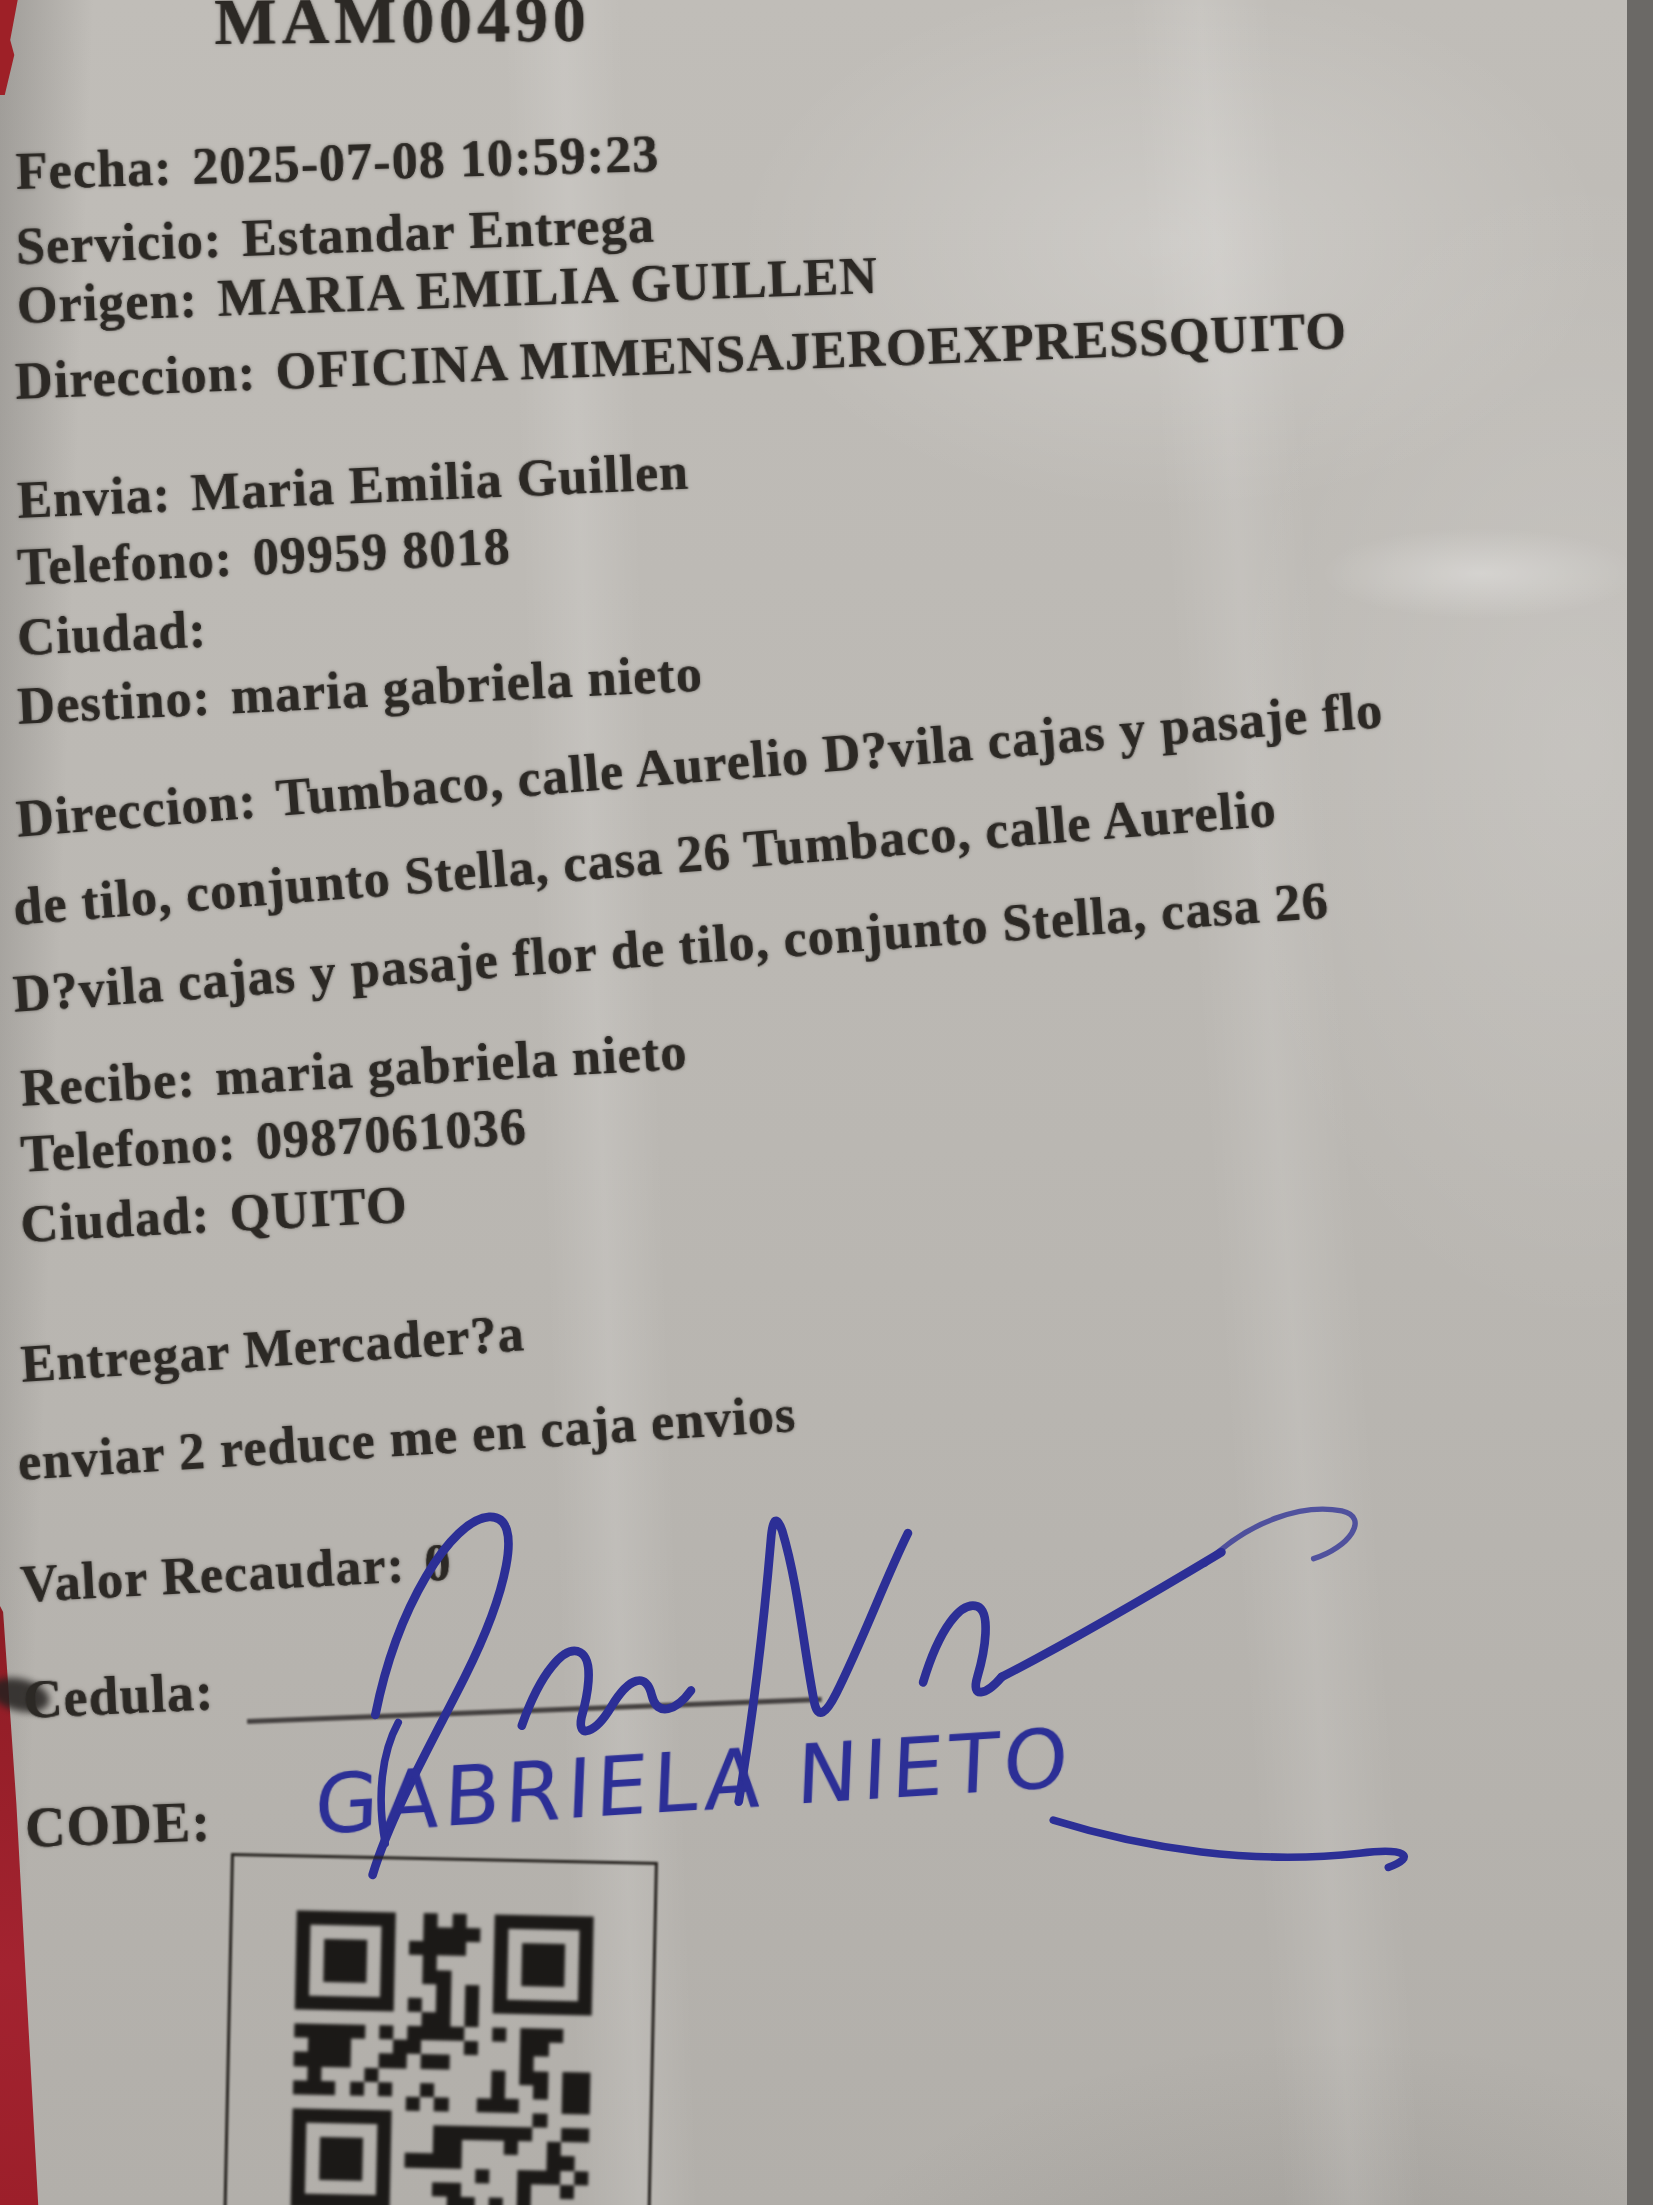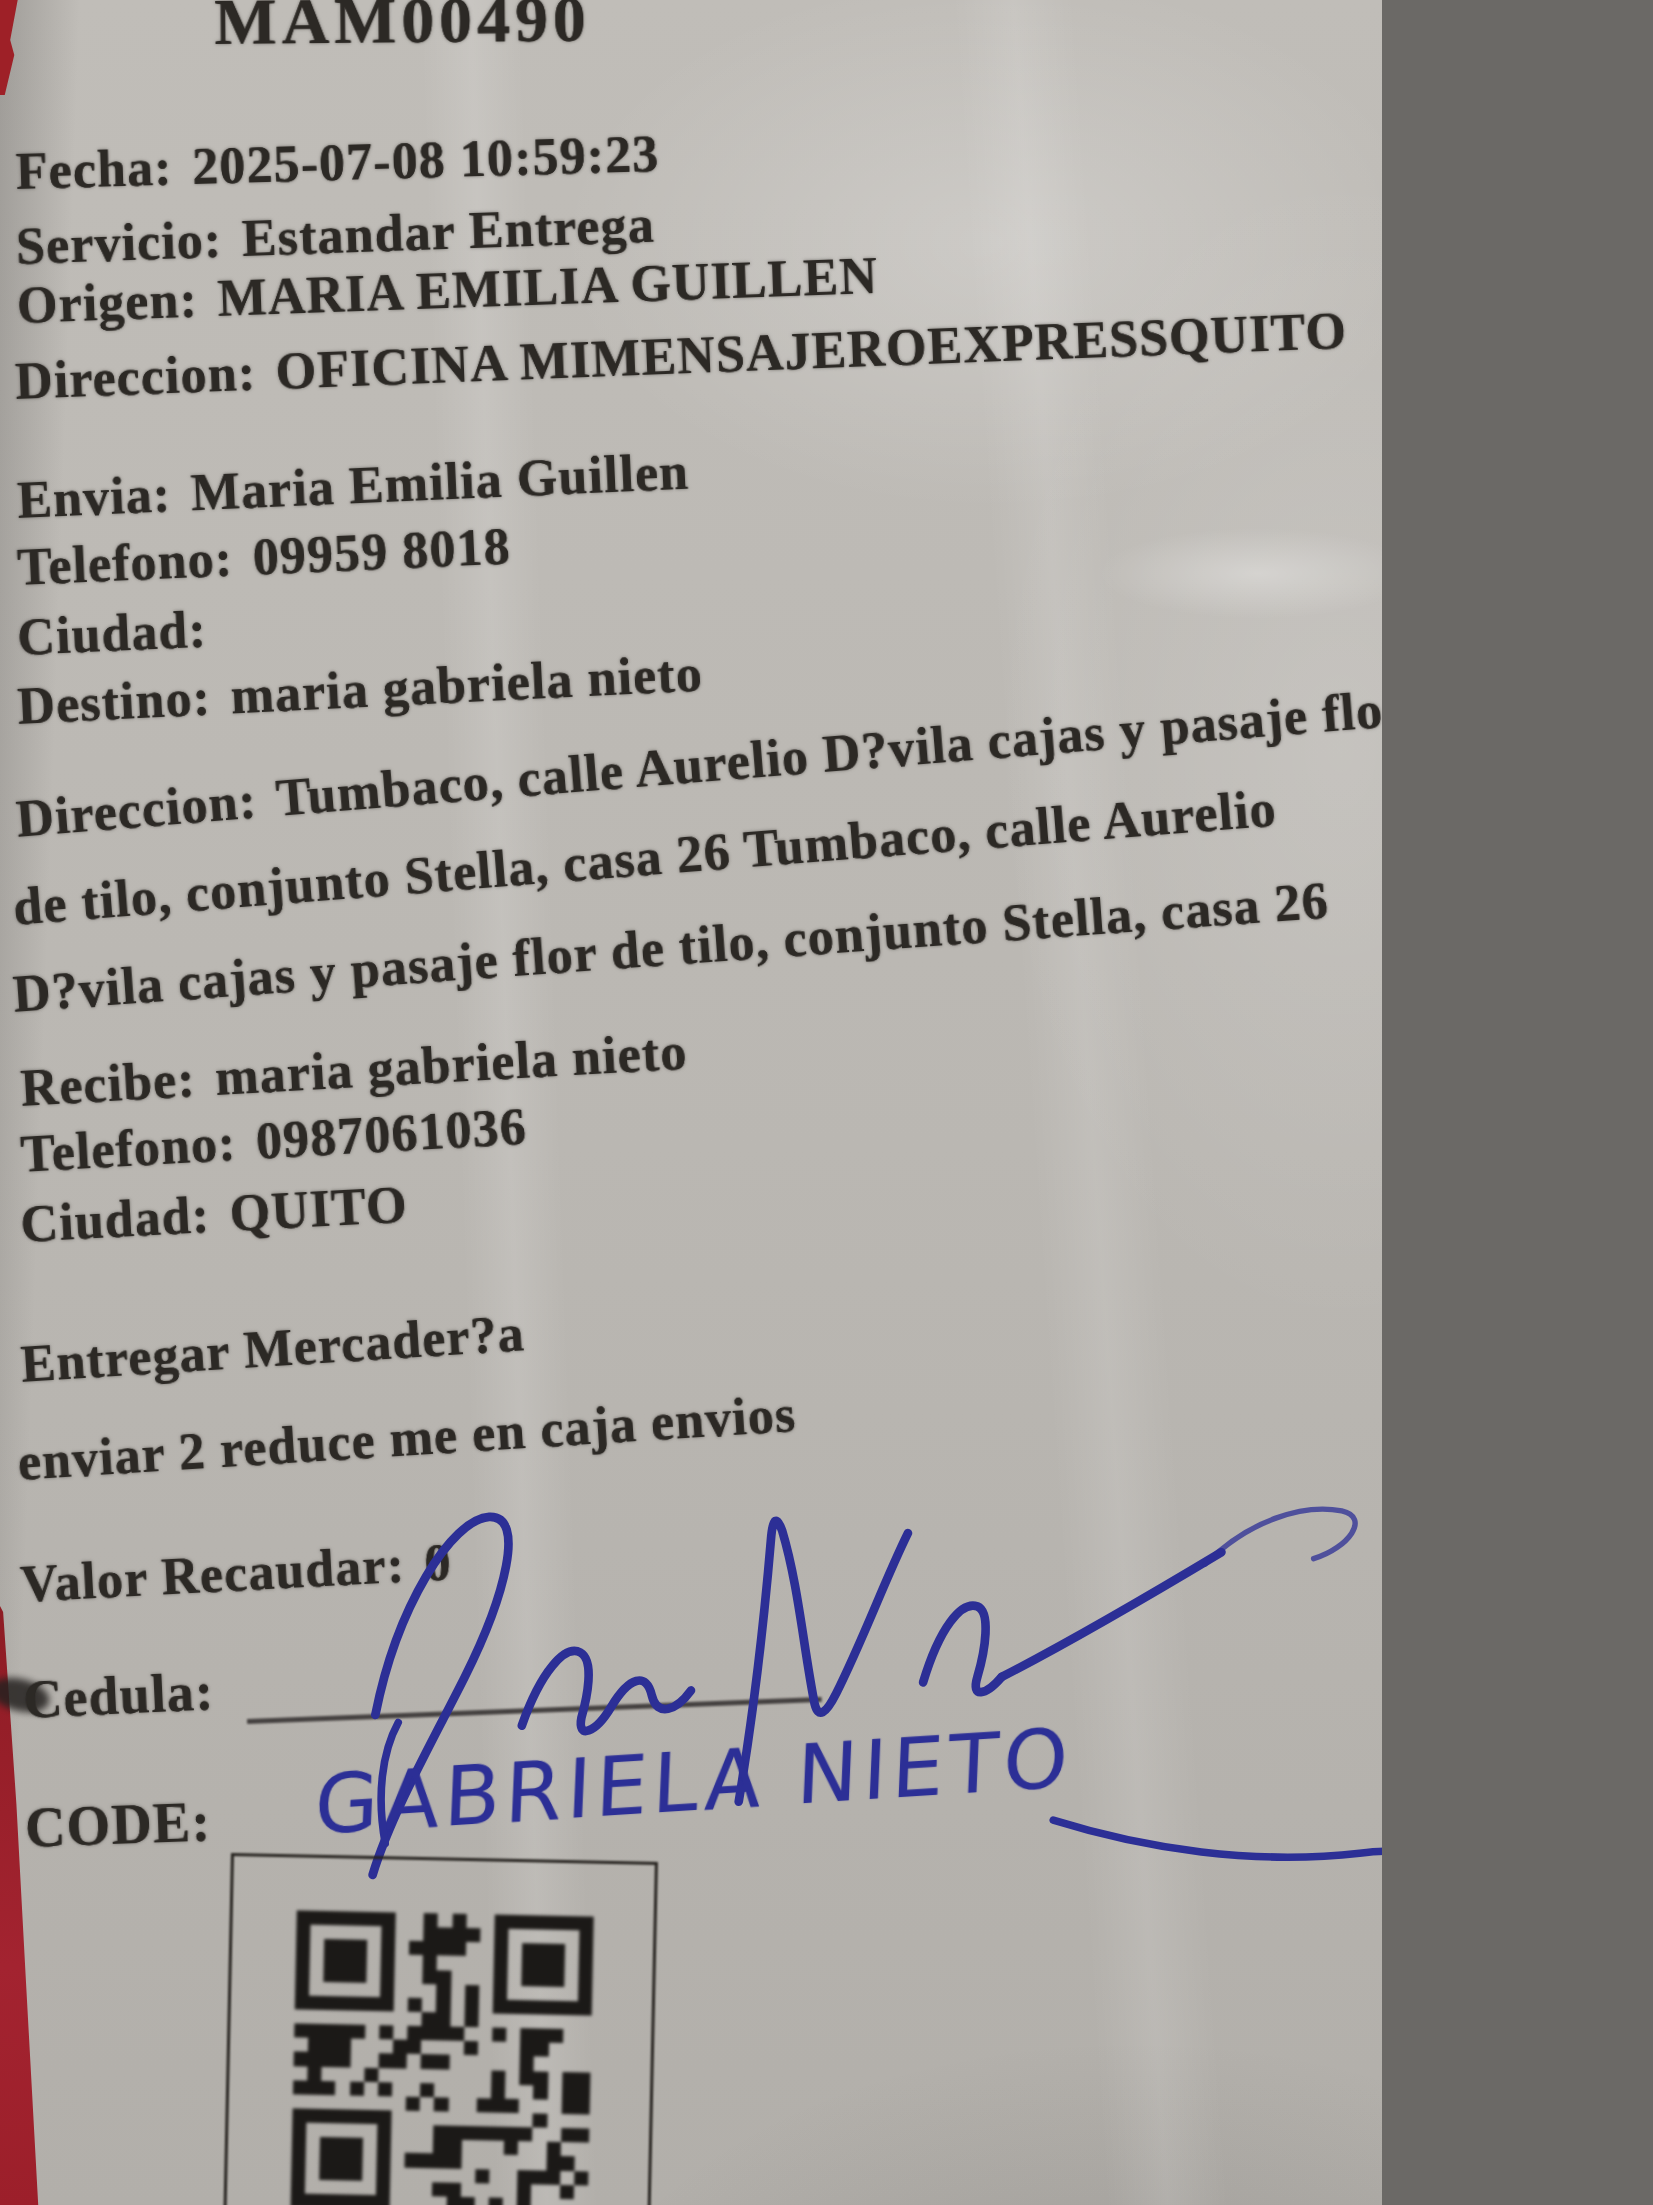--- a/index.html
+++ b/index.html
@@ -1,18 +1,18 @@
 <!DOCTYPE html>
 <html style="font-size:8.7px"><head>
 <meta charset="utf-8">
 <style>
   html,body{margin:0;padding:0;background:#6b6966;}
   .photo{
     position:relative;
-    width:1382px;height:2205px;
+    width:1627px;height:2205px;
     overflow:hidden;
     font-family:"Liberation Serif", serif;
     background:
       radial-gradient(705px 434px at 72% 11%, rgba(255,255,255,.22), transparent 62%),
       radial-gradient(228px 65px at 91% 26%, rgba(255,255,255,.30), transparent 70%),
       radial-gradient(488px 814px at 97% 34%, rgba(255,255,255,.14), transparent 72%),
       linear-gradient(92deg, rgba(66,64,62,.26) 0%, transparent 5.5%),
       linear-gradient(88deg, transparent 34%, rgba(255,255,255,.13) 37.5%, transparent 41%),
       linear-gradient(86deg, transparent 72%, rgba(255,255,255,.11) 76%, transparent 80%),
       radial-gradient(814px 488px at 82% 108%, rgba(55,53,51,.16), transparent 70%),

